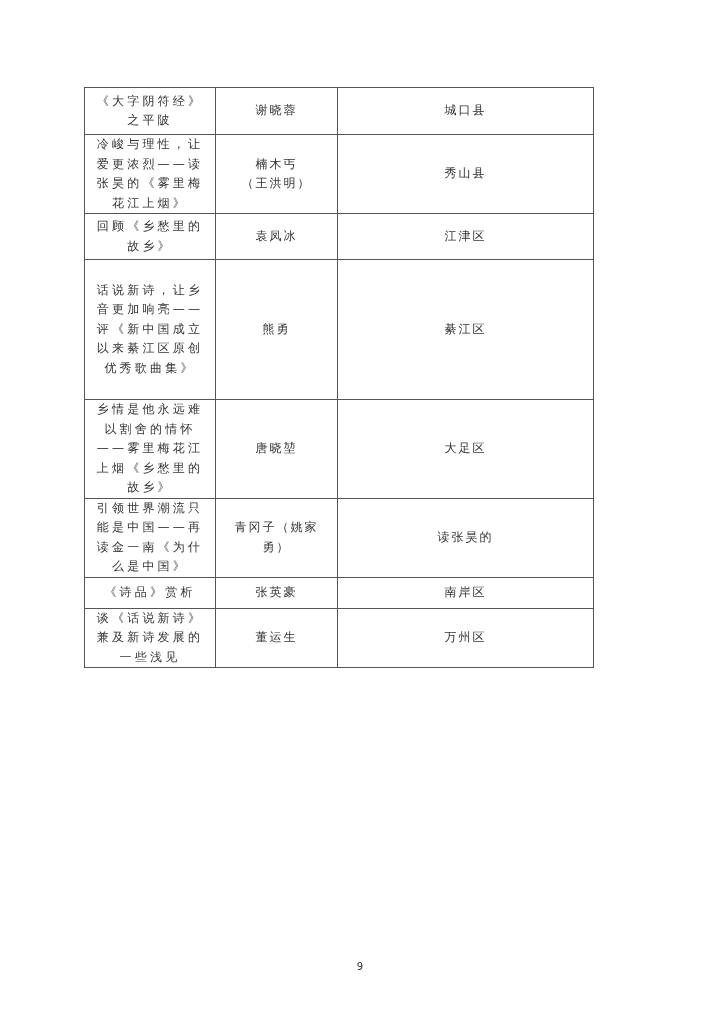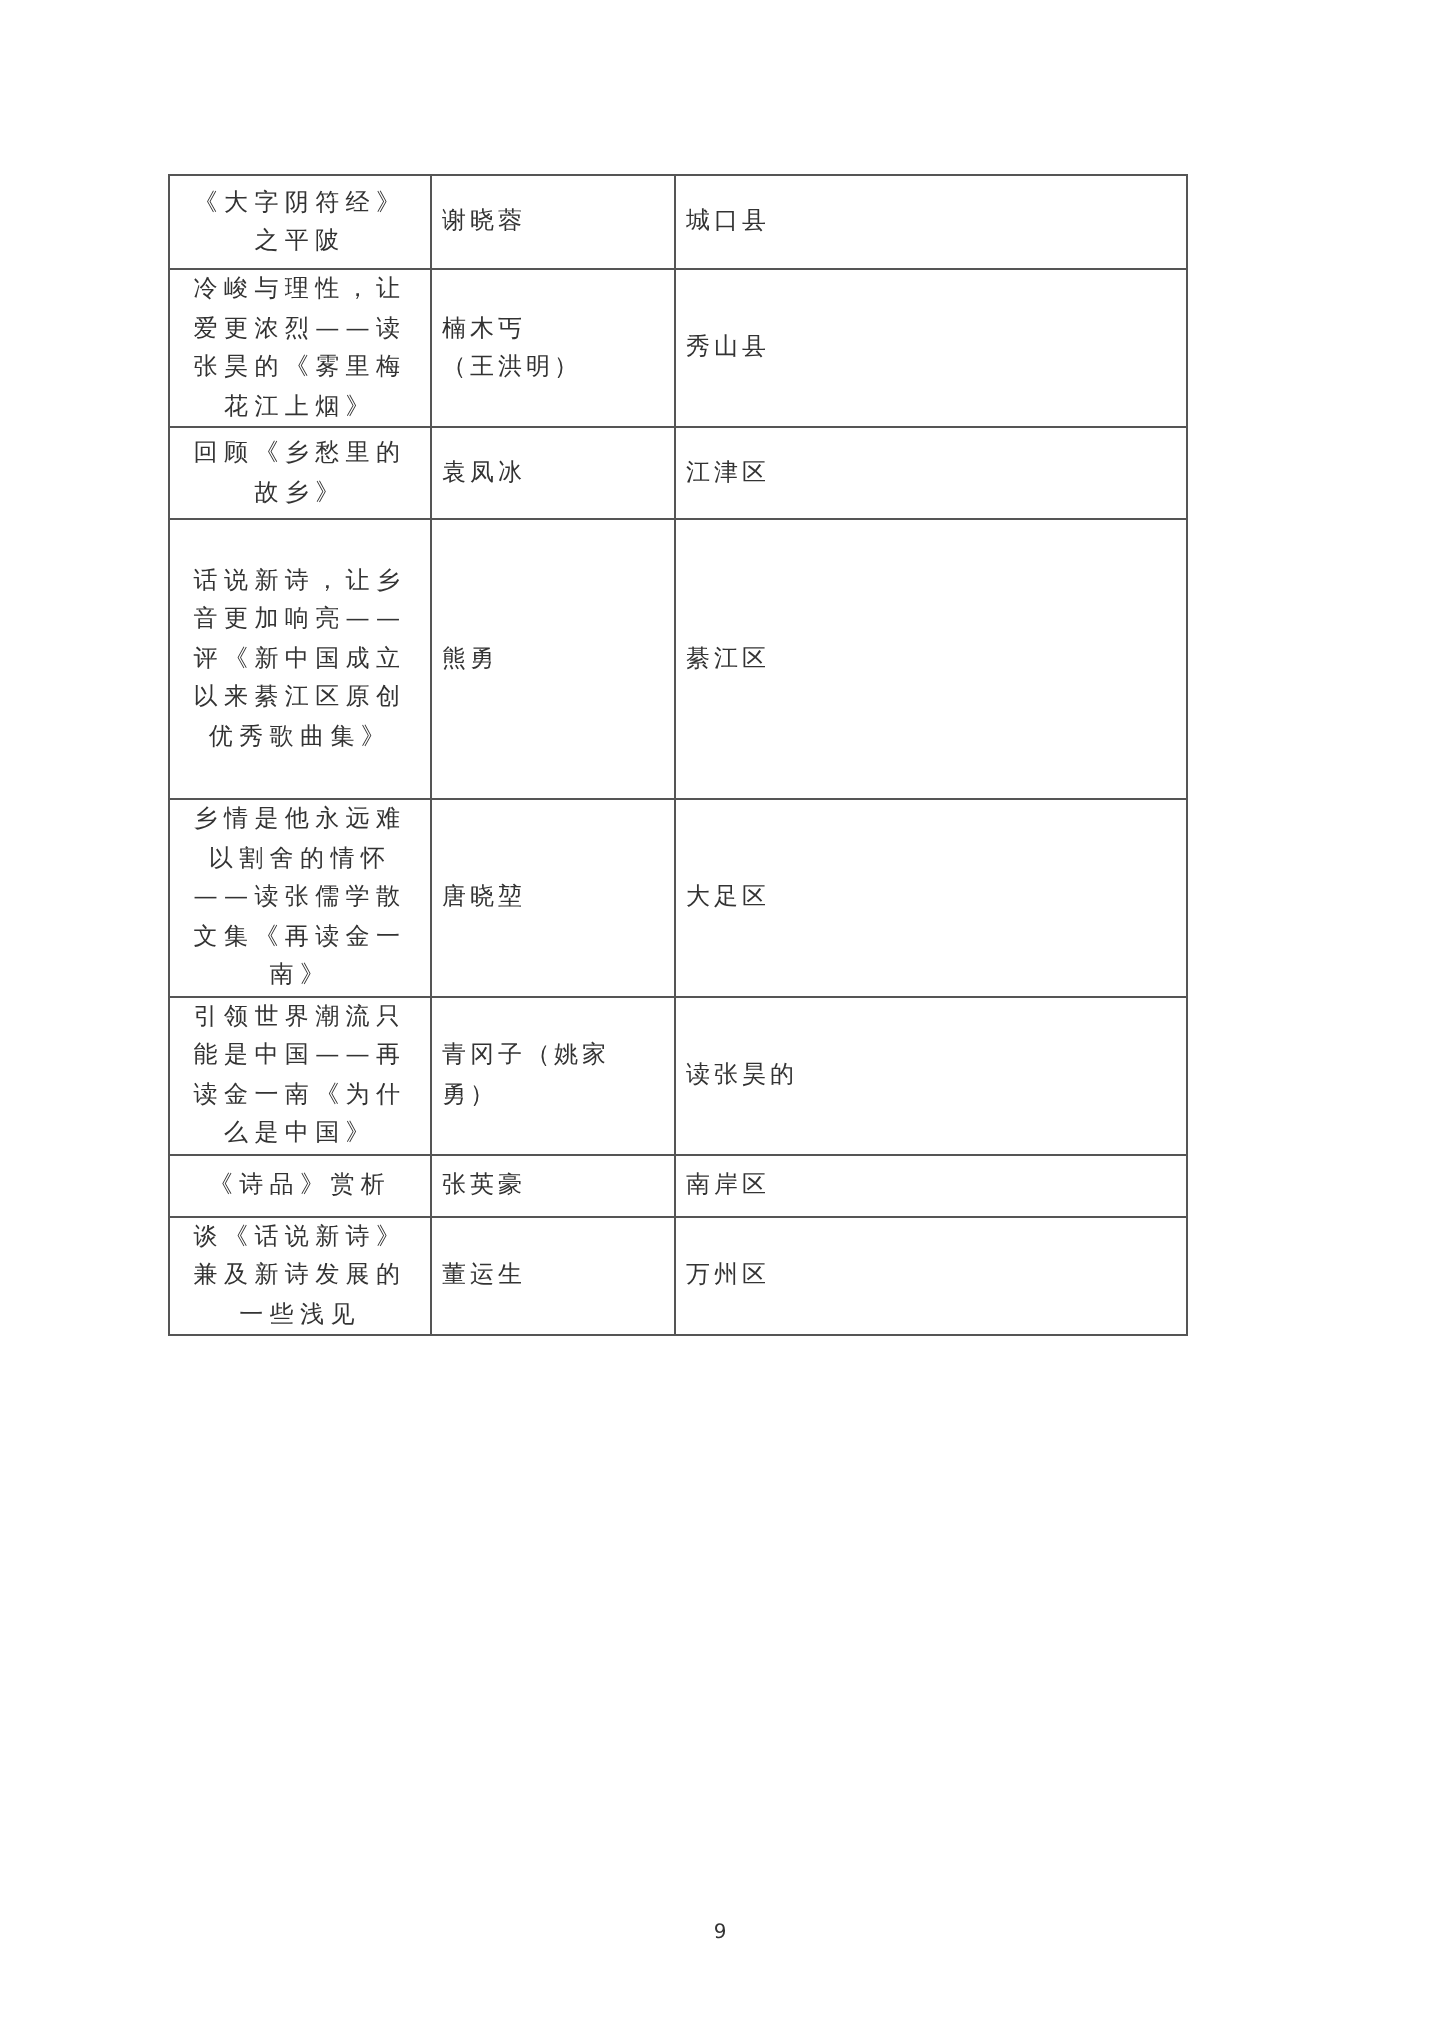--- a/index.html
+++ b/index.html
@@ -2,22 +2,22 @@
 <html><head>
 <meta charset="utf-8">
 <style>
   html, body { margin: 0; padding: 0; background: #ffffff; }
   body { width: 720px; height: 1018px; position: relative; overflow: hidden;
          font-family: "DejaVu Serif", "Liberation Serif", serif; color: #333; }
   .tbl { position: absolute; left: 84px; top: 87px; border-collapse: collapse; table-layout: fixed; }
   .tbl td { border: 1px solid #555; padding: 0 5px; font-size: 12px; line-height: 19.5px;
             vertical-align: middle; letter-spacing: 2px; }
   .tbl td.title { width: 120px; text-align: center; letter-spacing: 3.2px; }
-  .tbl td.author { width: 111px; }
-  .tbl td.region { width: 245px; text-align: left; }
+  .tbl td.author { width: 111px; text-align: center; }
+  .tbl td.region { width: 245px; text-align: center; }
   .name-line { display: block; }
   .page-num { position: absolute; left: 0; width: 720px; top: 961px; text-align: center;
               font-family: "DejaVu Sans", sans-serif; font-size: 10px; color: #333; }
 </style>
 </head>
 <body>
 
 <table class="tbl">
   <tbody id="tbody">
       <tr style="height: 47px;">
@@ -43,21 +43,21 @@
         <td class="region">江津区</td>
       </tr>
       <tr style="height: 140px;">
         <td class="title">话说新诗，让乡音更加响亮——评《新中国成立以来綦江区原创优秀歌曲集》</td>
         <td class="author">
           <span class="name-line">熊勇</span>
         </td>
         <td class="region">綦江区</td>
       </tr>
       <tr style="height: 78px;">
-        <td class="title">乡情是他永远难以割舍的情怀——读张儒学散文集《再读金一南》</td>
+        <td class="title">乡情是他永远难以割舍的情怀——雾里梅花江上烟《乡愁里的故乡》</td>
         <td class="author">
           <span class="name-line">唐晓堃</span>
         </td>
         <td class="region">大足区</td>
       </tr>
       <tr style="height: 60px; margin-top: 44px;">
         <td class="title">引领世界潮流只能是中国——再读金一南《为什么是中国》</td>
         <td class="author">
           <span class="name-line">青冈子（姚家勇）</span>
         </td>

